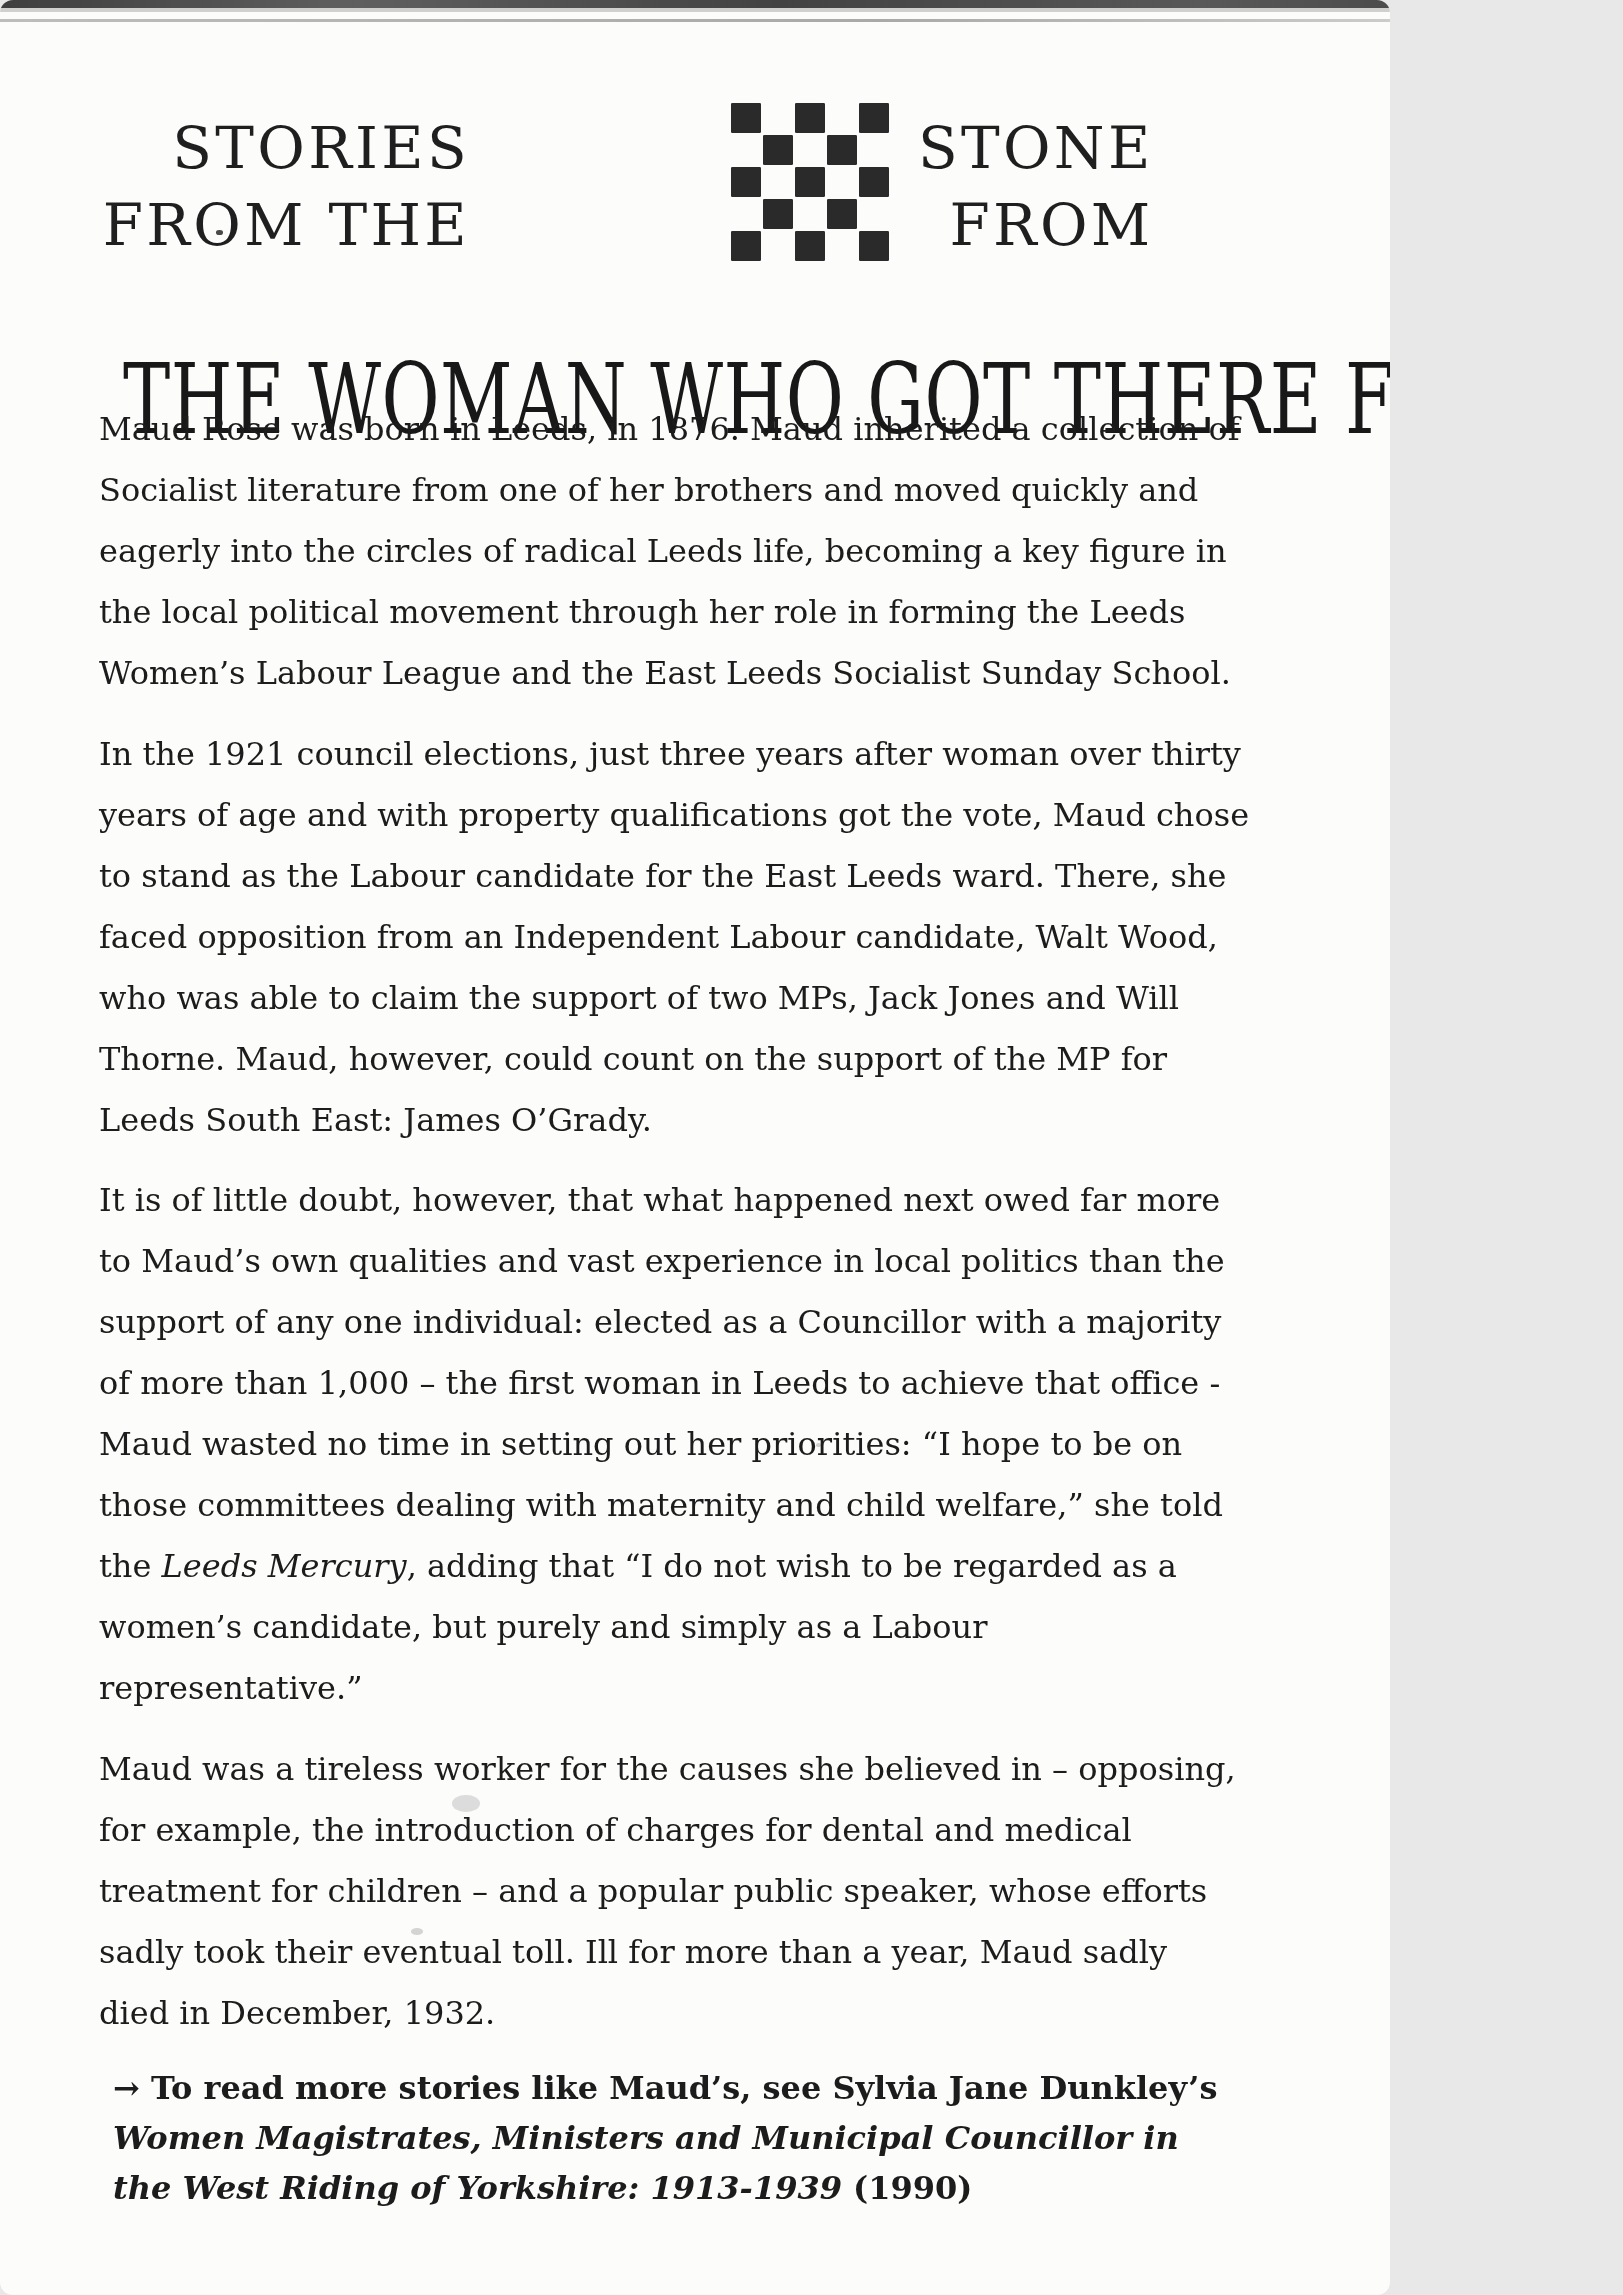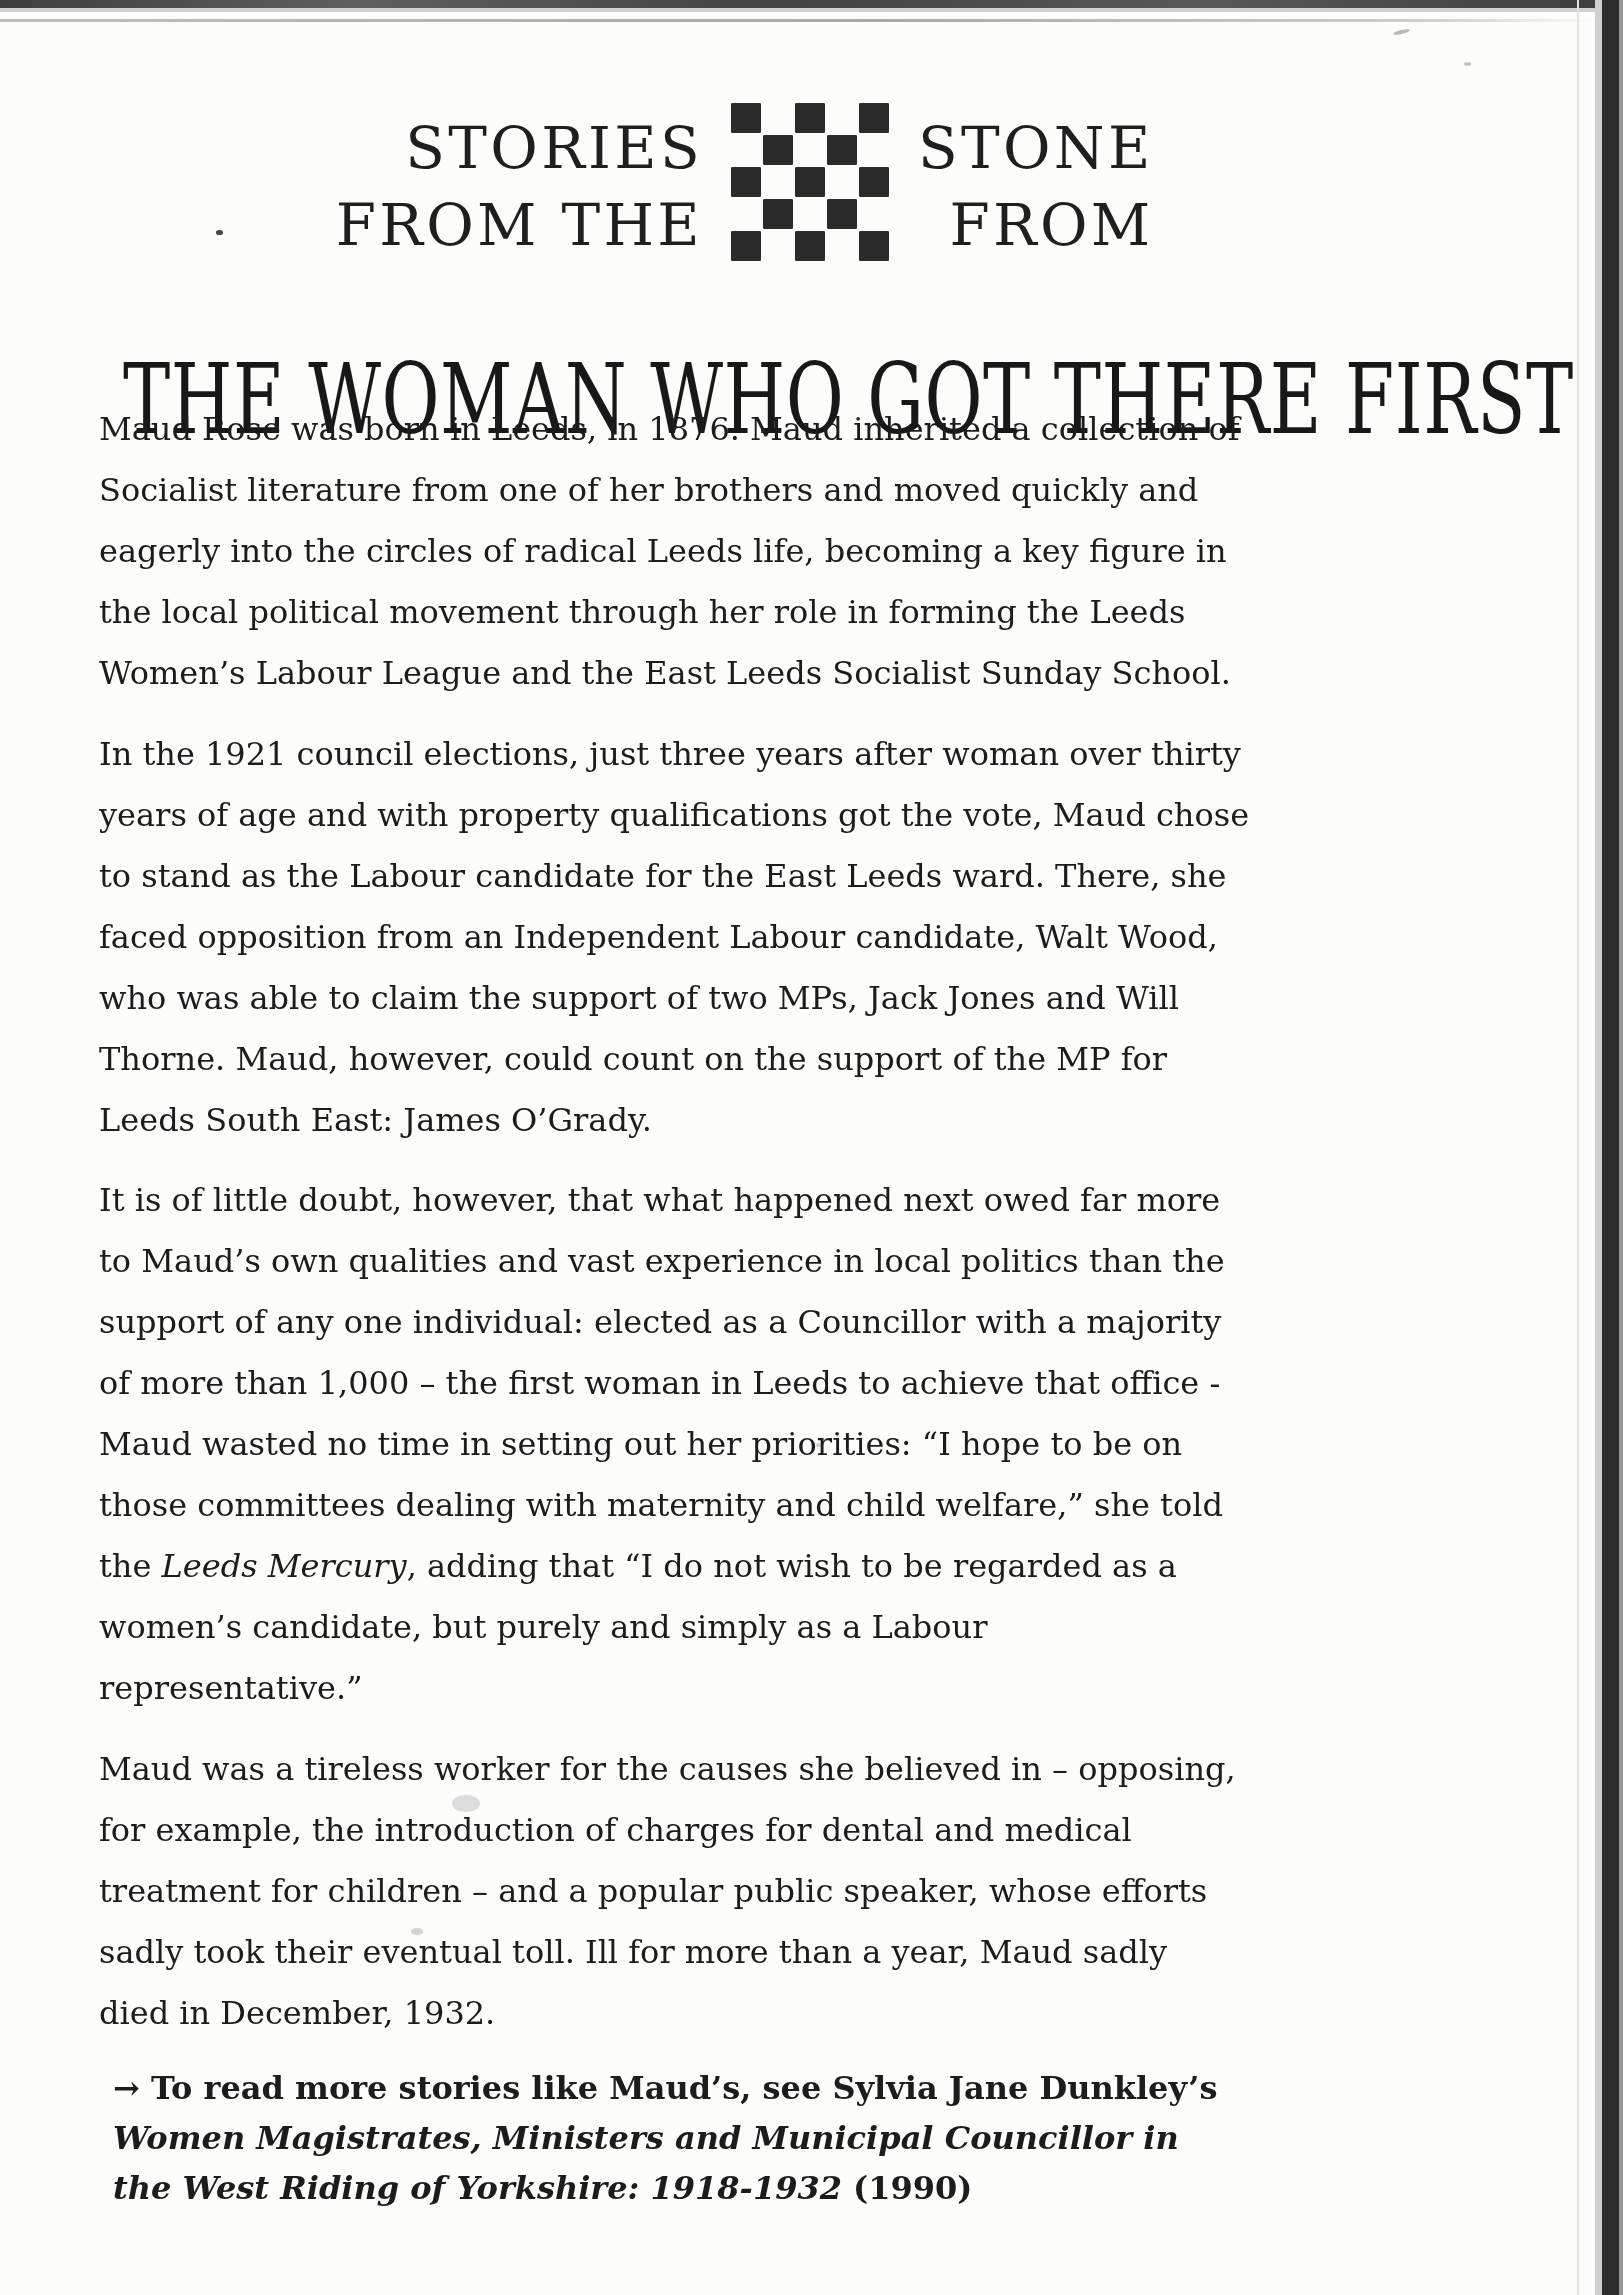--- a/index.html
+++ b/index.html
@@ -1,18 +1,18 @@
 <!DOCTYPE html>
 <html style="font-size:10.5px"><head>
 <meta charset="utf-8">
 <style>
   html,body{margin:0;padding:0;background:#e8e8e8;}
   .page{
-    position:relative;width:1623px;height:2295px;background:#fcfcfb;
-    overflow:hidden;font-family:"DejaVu Serif","Liberation Serif",serif;color:#1c1c1c;
+    position:relative;width:1390px;height:2295px;background:#fcfcfb;
+    overflow:hidden;font-family:"DejaVu Serif","Liberation Serif",serif;color:#1c1c1c;border-radius:13px;
   }
   
   .scan-top{position:absolute;left:0;top:0;width:1623px;height:7.9px;
     background:linear-gradient(90deg,#3e3e3e,#5f5f5f 22%,#424242 48%,#585858 74%,#3d3d3d);}
   .scan-top-fade{position:absolute;left:0;top:7.9px;width:1623px;height:3.9px;background:#b3b3b3;opacity:.6;}
   .scan-top-line{position:absolute;left:0;top:19px;width:1597px;height:2.6px;
     background:linear-gradient(90deg,#bdbdbd,#a9a9a9 55%,#cfcfcf 90%,rgba(207,207,207,0));}
   .scan-crease{position:absolute;left:1577px;top:0;width:2px;height:2295px;background:#e4e4e4;}
   .scan-edge-shadow{position:absolute;left:1595px;top:0;width:6.5px;height:2295px;background:#cfcfcf;}
   .scan-edge-dark{position:absolute;left:1602px;top:0;width:17.7px;height:2295px;background:#2e2e2e;}
@@ -95,17 +95,17 @@
     <div>FROM</div>
   </div>
 
   <h1 class="title">THE WOMAN WHO GOT THERE FIRST</h1>
 
   <div class="article">
       <p class="para body"><span>Maud Rose was born in Leeds, in 1876. Maud inherited a collection of</span><br><span>Socialist literature from one of her brothers and moved quickly and</span><br><span>eagerly into the circles of radical Leeds life, becoming a key figure in</span><br><span>the local political movement through her role in forming the Leeds</span><br><span>Women’s Labour League and the East Leeds Socialist Sunday School.</span></p>
       <p class="para body"><span>In the 1921 council elections, just three years after woman over thirty</span><br><span>years of age and with property qualifications got the vote, Maud chose</span><br><span>to stand as the Labour candidate for the East Leeds ward. There, she</span><br><span>faced opposition from an Independent Labour candidate, Walt Wood,</span><br><span>who was able to claim the support of two MPs, Jack Jones and Will</span><br><span>Thorne. Maud, however, could count on the support of the MP for</span><br><span>Leeds South East: James O’Grady.</span></p>
       <p class="para body"><span>It is of little doubt, however, that what happened next owed far more</span><br><span>to Maud’s own qualities and vast experience in local politics than the</span><br><span>support of any one individual: elected as a Councillor with a majority</span><br><span>of more than 1,000 – the first woman in Leeds to achieve that office -</span><br><span>Maud wasted no time in setting out her priorities: “I hope to be on</span><br><span>those committees dealing with maternity and child welfare,” she told</span><br><span>the </span><span class="i">Leeds Mercury</span><span>, adding that “I do not wish to be regarded as a</span><br><span>women’s candidate, but purely and simply as a Labour</span><br><span>representative.”</span></p>
       <p class="para body"><span>Maud was a tireless worker for the causes she believed in – opposing,</span><br><span>for example, the introduction of charges for dental and medical</span><br><span>treatment for children – and a popular public speaker, whose efforts</span><br><span>sadly took their eventual toll. Ill for more than a year, Maud sadly</span><br><span>died in December, 1932.</span></p>
-      <p class="para footer"><span>→ To read more stories like Maud’s, see Sylvia Jane Dunkley’s</span><br><span class="i">Women Magistrates, Ministers and Municipal Councillor in</span><br><span class="i">the West Riding of Yorkshire: 1918-1932</span><span> (1990)</span></p>
+      <p class="para footer"><span>→ To read more stories like Maud’s, see Sylvia Jane Dunkley’s</span><br><span class="i">Women Magistrates, Ministers and Municipal Councillor in</span><br><span class="i">the West Riding of Yorkshire: 1913-1939</span><span> (1990)</span></p>
     </div>
 
 </div>
 
 
 </body></html>

